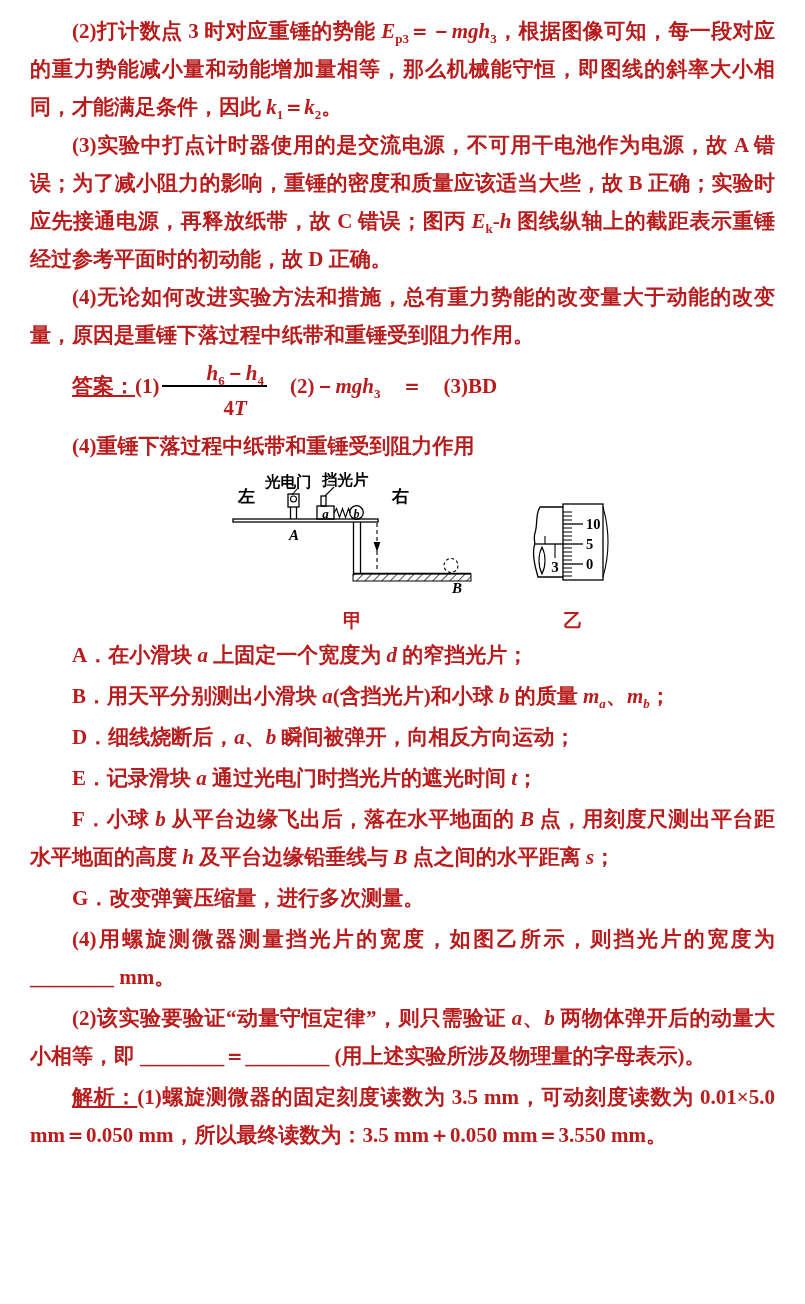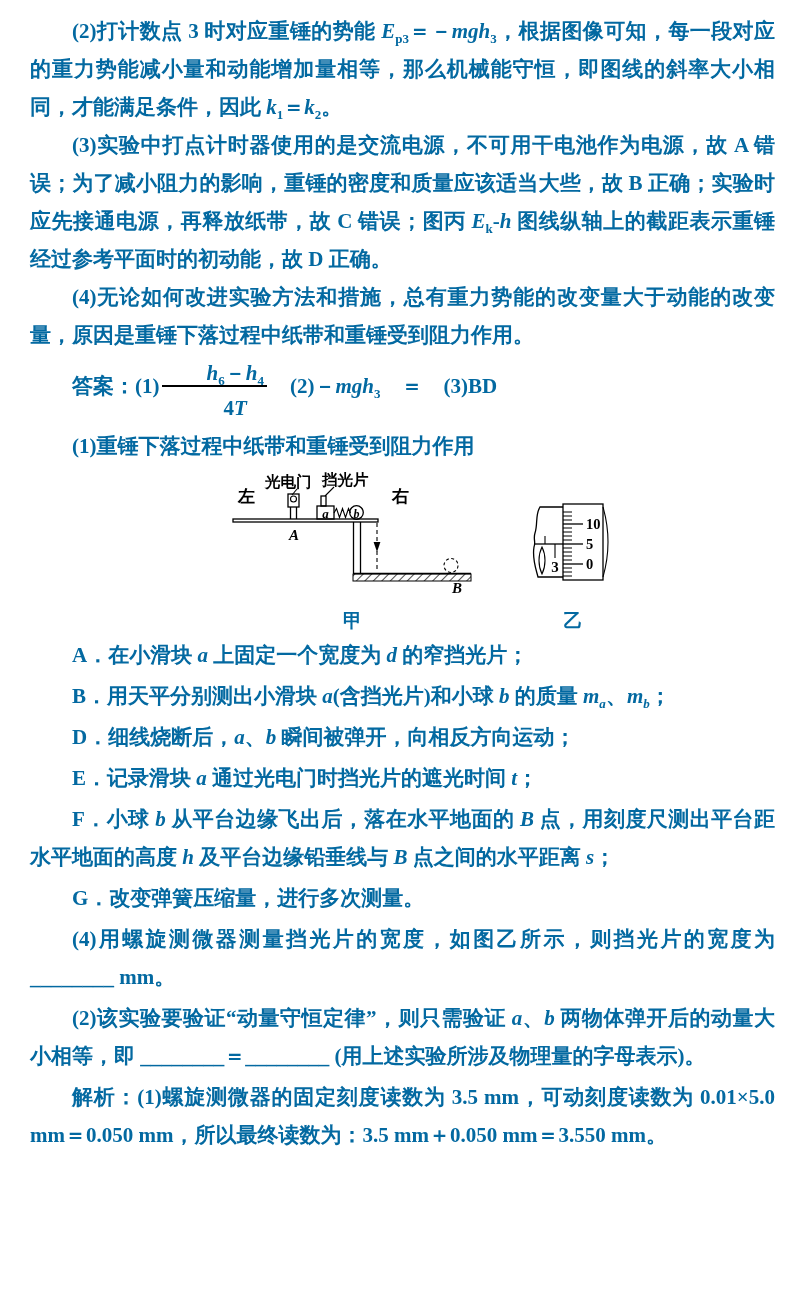--- a/index.html
+++ b/index.html
@@ -1,25 +1,25 @@
 <!DOCTYPE html>
 <html><head>
 <meta charset="utf-8">
 <style>
   html,body { margin:0; padding:0; background:#ffffff; }
   .page {
-    position:relative; width:805px; height:1304px; background:#fff; color:#0369a1;
+    position:relative; width:805px; height:1304px; background:#fff; color:#b91c1c;
     font-family:"Liberation Serif", serif; font-weight:bold; font-size:21px;
     padding:12px 30px 0 30px; box-sizing:border-box; overflow:hidden;
   }
   .para { margin:0; line-height:38px; text-indent:2em; text-align:justify; }
   .step { margin:0 0 3px 0; }
   i { font-style:italic; }
   sub { font-size:0.62em; line-height:0; }
-  .hei { font-family:"Liberation Sans", sans-serif; font-weight:bold; }
+  .hei { font-family:"Liberation Sans", sans-serif; font-weight:bold;text-decoration:underline; }
   .answer { margin:2px 0 0 0; padding:6px 0 8px 0; line-height:1.15; text-indent:2em; }
   .frac { display:inline-block; vertical-align:-1.05em; text-align:center; line-height:1.05; margin:0 2px; }
   .fnum { display:block; border-bottom:2px solid #000; padding:0 3px 1px 3px; }
   .fden { display:block; padding-top:10px; }
   .figure-row { display:flex; align-items:flex-start; margin:4px 0 0 200px; gap:53px; }
   .fig { text-align:center; }
   .fig-caption { font-size:19px; line-height:22px; margin-top:0; }
   .steps { margin-top:4px; }
   .ln { stroke:#000; stroke-width:1.3; fill:none; }
   .lnthin { stroke:#000; stroke-width:1.1; fill:none; }
@@ -38,21 +38,21 @@
 <body>
 
 <div class="page">
 
   <p class="para">(2)打计数点 3 时对应重锤的势能 <i>E</i><sub>p3</sub>＝－<i>mgh</i><sub>3</sub>，根据图像可知，每一段对应的重力势能减小量和动能增加量相等，那么机械能守恒，即图线的斜率大小相同，才能满足条件，因此 <i>k</i><sub>1</sub>＝<i>k</i><sub>2</sub>。</p>
   <p class="para">(3)实验中打点计时器使用的是交流电源，不可用干电池作为电源，故 A 错误；为了减小阻力的影响，重锤的密度和质量应该适当大些，故 B 正确；实验时应先接通电源，再释放纸带，故 C 错误；图丙 <i>E</i><sub>k</sub>-<i>h</i> 图线纵轴上的截距表示重锤经过参考平面时的初动能，故 D 正确。</p>
   <p class="para">(4)无论如何改进实验方法和措施，总有重力势能的改变量大于动能的改变量，原因是重锤下落过程中纸带和重锤受到阻力作用。</p>
 
   <p class="answer"><span class="hei">答案：</span><span>(1)<span class="frac"><span class="fnum"><i>h</i><sub>6</sub>－<i>h</i><sub>4</sub></span><span class="fden">4<i>T</i></span></span>　(2)－<i>mgh</i><sub>3</sub>　＝　(3)BD</span></p>
 
-  <p class="para">(1)重锤下落过程中纸带和重锤受到阻力作用</p>
+  <p class="para">(4)重锤下落过程中纸带和重锤受到阻力作用</p>
 
 
   <div class="figure-row">
     <div class="fig">
       <svg width="245" height="135" viewBox="0 0 245 135">
         <defs>
           <pattern id="hatch" patternUnits="userSpaceOnUse" width="6" height="6" patternTransform="rotate(45)">
             <line x1="0" y1="0" x2="0" y2="6" stroke="#000" stroke-width="1.4"></line>
           </pattern>
         </defs>

